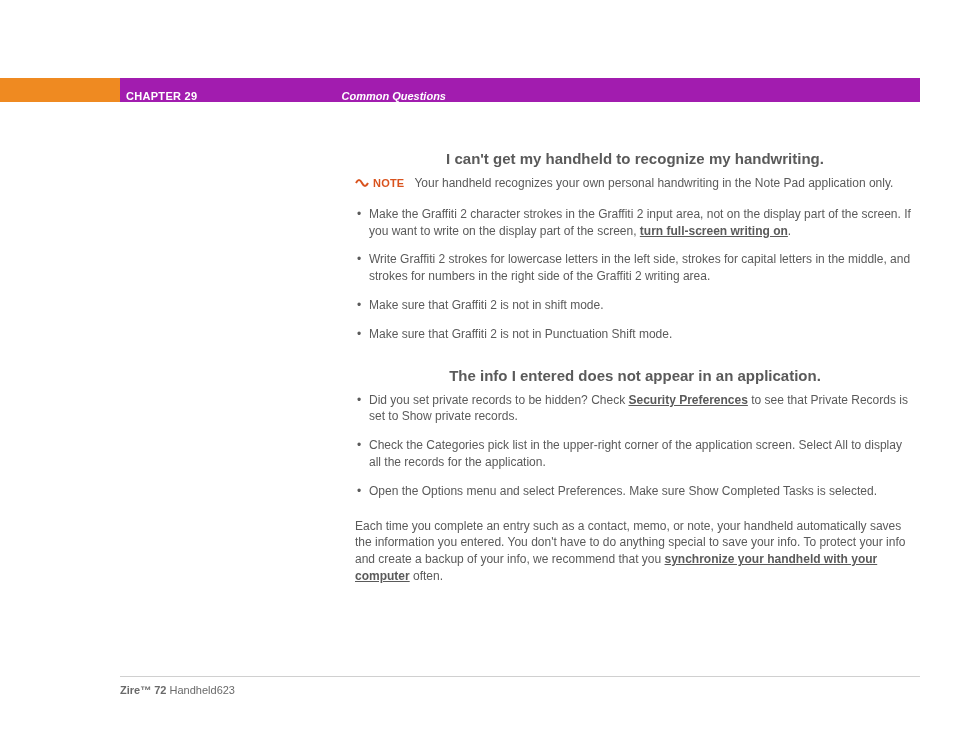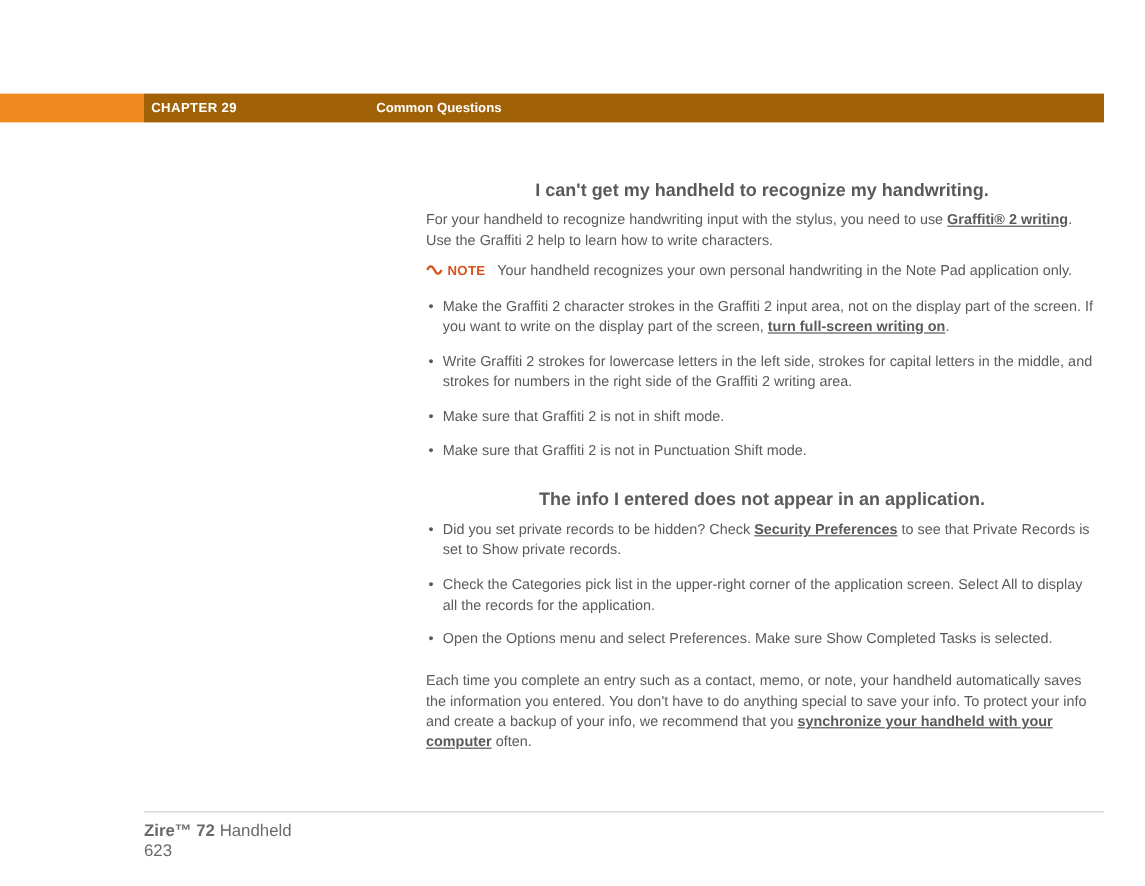--- a/index.html
+++ b/index.html
@@ -1,59 +1,56 @@
 <!DOCTYPE html>
 <html><head>
 <meta charset="utf-8">
 <style>
   * { box-sizing: border-box; margin: 0; padding: 0; }
   html, body { width: 954px; height: 738px; background: #fff; font-family: Arial, Helvetica, sans-serif; color: #555; }
   .page { position: relative; width: 954px; height: 738px; }
   .header-bar { position: absolute; top: 78px; left: 0; right: 0; height: 24px; }
   .hb-left { position: absolute; left: 0; top: 0; width: 120px; height: 24px; background: #ef8a21; }
-  .hb-main { position: absolute; left: 120px; top: 0; width: 800px; height: 24px; background: #a16207; display: flex; align-items: center; }
+  .hb-main { position: absolute; left: 120px; top: 0; width: 800px; height: 24px; background: #a21caf; display: flex; align-items: flex-end; gap: 28px; }
   .hb-right { position: absolute; right: 0; top: 0; width: 34px; height: 24px; background: #fff; }
   .chapter { color: #fff; font-size: 11px; font-weight: bold; letter-spacing: 0.3px; margin-left: 6px; }
-  .section-title { color: #fff; font-size: 11px; font-weight: bold; margin-left: 116px; }
+  .section-title { color: #fff; font-size: 11px; font-weight: bold; margin-left: 116px; font-style: italic; }
   .content { position: absolute; left: 355px; top: 148px; width: 560px; font-size: 12px; line-height: 1.4; color: #5a5a5a; }
   h2.topic { font-size: 15px; font-weight: bold; color: #5a5a5a; margin-bottom: 6px; margin-top: 0; text-align: center; }
   .topic + p, .topic + ul { margin-top: 2px; }
   p { margin-bottom: 8px; }
   ul { list-style: none; padding-left: 0; margin-bottom: 10px; }
   li { position: relative; padding-left: 14px; margin-bottom: 12px; }
   li::before { content: "•"; position: absolute; left: 2px; top: 0; color: #5a5a5a; }
   .link { font-weight: bold; text-decoration: underline; color: #5a5a5a; cursor: pointer; }
   .note-row { margin: 8px 0 12px 0; }
   .note-label { color: #d9531e; font-weight: bold; font-size: 11px; letter-spacing: 0.2px; }
   .note-icon { display:inline-block; vertical-align: -2px; margin-right: 4px; }
   .sec2 { margin-top: 22px; }
   .sec3 { margin-top: 18px; }
   .footer-line { position: absolute; left: 120px; right: 34px; top: 676px; height: 1px; background: #d0d0d0; }
-  .footer { position: absolute; left: 120px; right: 34px; top: 684px; font-size: 14px; color: #6a6a6a; display: flex; justify-content: flex-start; flex-direction: column; }
+  .footer { position: absolute; left: 120px; right: 34px; top: 684px; font-size: 11px; color: #6a6a6a; display: flex; justify-content: flex-start; }
   .footer .prod b { font-weight: bold; }
 </style>
 </head>
 <body>
 <div class="page">
 
   <div class="header-bar">
     <div class="hb-left"></div>
     <div class="hb-main">
       <span class="chapter">CHAPTER 29</span>
       <span class="section-title">Common Questions</span>
     </div>
     <div class="hb-right"></div>
   </div>
 
   <div class="content">
 
     <h2 class="topic">I can't get my handheld to recognize my handwriting.</h2>
-    <p>
-      <span>For your handheld to recognize handwriting input with the stylus, you need to use </span><span class="link">Graffiti® 2 writing</span><span>. Use the Graffiti 2 help to learn how to write characters.</span>
-    </p>
     <p class="note-row">
       <span class="note-icon">
         <svg width="14" height="12" viewBox="0 0 14 12">
             <path d="M1 6 Q4 0 7 6 Q10 12 13 6" fill="none" stroke="#d9531e" stroke-width="2"></path>
           </svg>
       </span><span class="note-label">NOTE</span>
       <span>&nbsp;&nbsp;</span><span>Your handheld recognizes your own personal handwriting in the Note Pad application only.</span>
     </p>
     <ul>
       <li>

